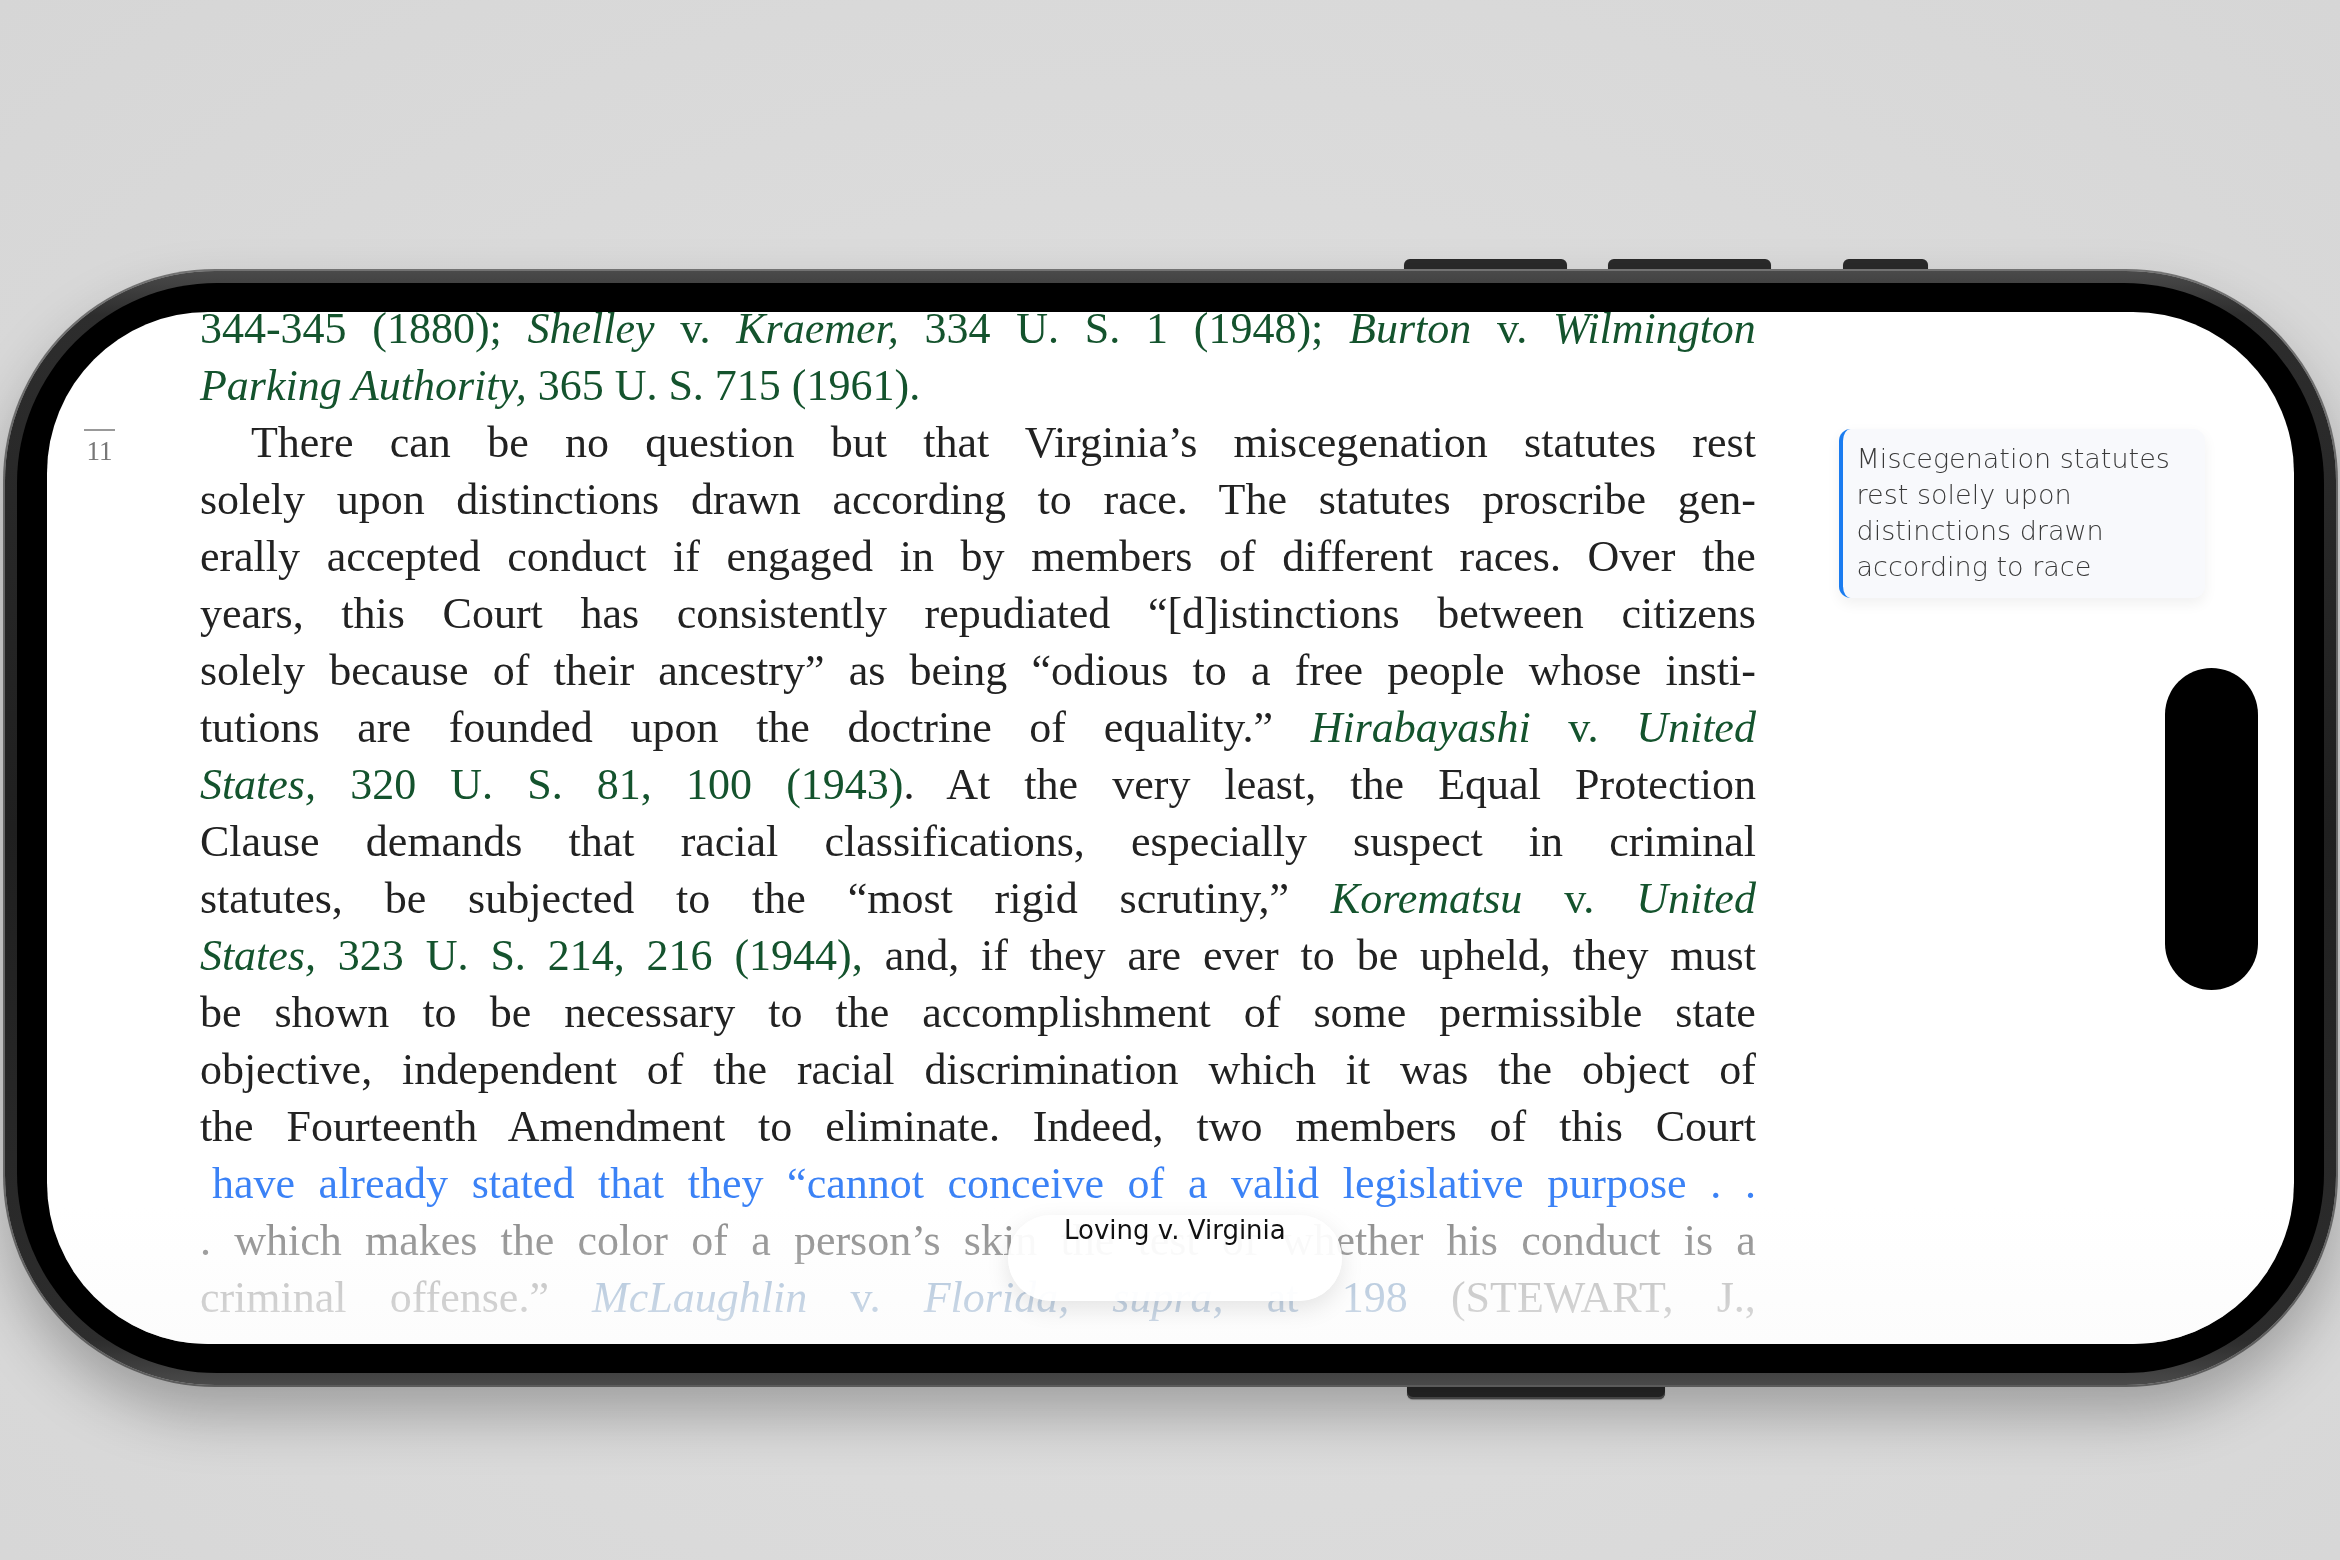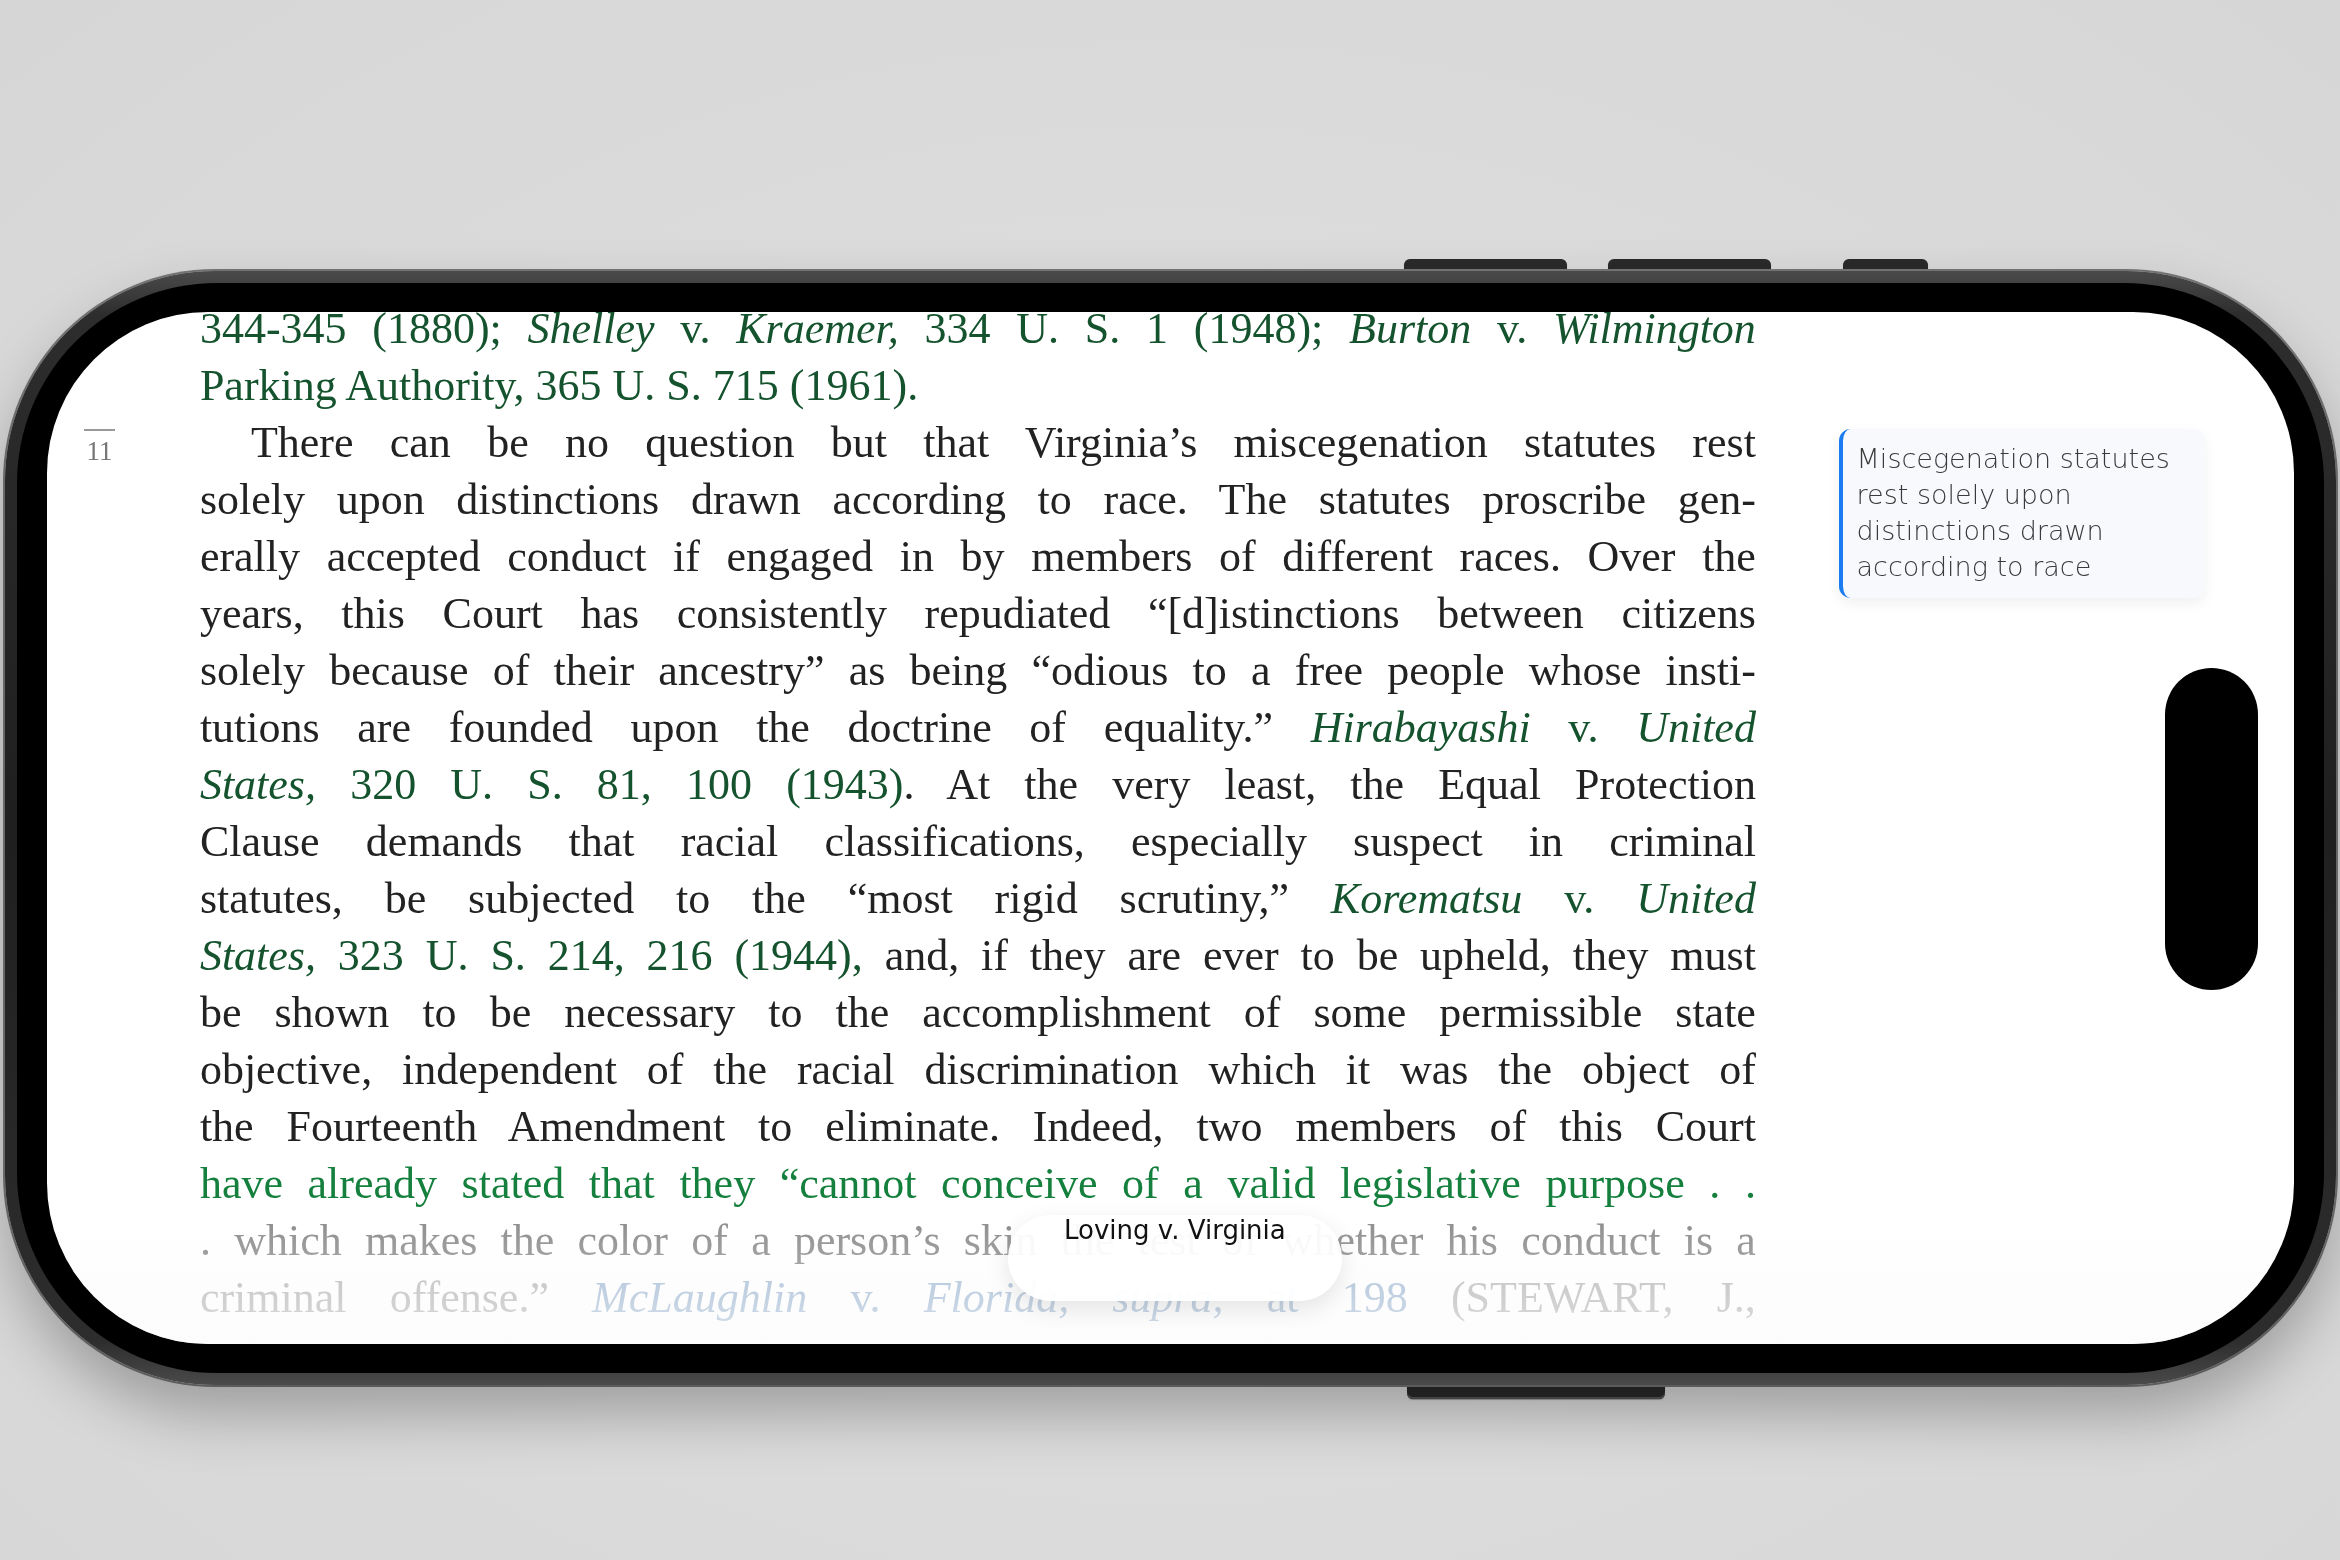--- a/index.html
+++ b/index.html
@@ -28,21 +28,21 @@
   }
   .doc {
     position:absolute; left:153px; top:0; width:1556px;
     font-size:44px; line-height:57px; color:#222;
     text-align:justify;
   }
   .line { display:block; height:57px; white-space:nowrap; text-align-last:justify; text-align:justify; }
   .line.last { text-align-last:left; }
   .cite { color:#14532d; }
   .indent { padding-left:51px; }
-  .fade1 { color:#15803d; }
+  .fade1 { color:#3b82f6;margin-left:12px; }
   .fade2 { color:#888; }
   .fade3 { color:#b3b3b3; }
   .fade3 .cite { color:#9fb8d3; }
   .pageno {
     position:absolute; left:37px; top:117px; width:31px;
     font-size:27px; color:#777; text-align:center;
     border-top:2px solid #999; padding-top:5px;
     font-family: "Liberation Serif", serif;
   }
   .note {
@@ -80,21 +80,21 @@
 <div class="side-btn" style="left:1608px; top:259px; width:163px; height:17.6px;"></div>
 <div class="side-btn" style="left:1843px; top:259px; width:85px; height:17.6px;"></div>
 <div class="side-btn" style="left:1407px; top:1381px; width:258px; height:17.6px;"></div>
 
 <div class="phone">
   <div class="bezel"></div>
   <div class="screen">
 
     <div class="doc" id="doc" style="top: -11.7px;">
         <span class="line"><span class="cite">344-345 (1880); </span><span class="cite" style="font-style: italic;">Shelley</span><span class="cite"> v. </span><span class="cite" style="font-style: italic;">Kraemer,</span><span class="cite"> 334 U. S. 1 (1948); </span><span class="cite" style="font-style: italic;">Burton</span><span class="cite"> v. </span><span class="cite" style="font-style: italic;">Wilmington</span></span>
-        <span class="line last"><span class="cite" style="">Parking Authority,</span><span class="cite"> 365 U. S. 715 (1961).</span></span>
+        <span class="line last"><span class="cite" style="font-style: italic;">Parking Authority,</span><span class="cite"> 365 U. S. 715 (1961).</span></span>
         <span class="line indent"><span>There can be no question but that Virginia’s miscegenation statutes rest</span></span>
         <span class="line"><span>solely upon distinctions drawn according to race. The statutes proscribe gen-</span></span>
         <span class="line"><span>erally accepted conduct if engaged in by members of different races. Over the</span></span>
         <span class="line"><span>years, this Court has consistently repudiated “[d]istinctions between citizens</span></span>
         <span class="line"><span>solely because of their ancestry” as being “odious to a free people whose insti-</span></span>
         <span class="line"><span>tutions are founded upon the doctrine of equality.” </span><span class="cite" style="font-style: italic;">Hirabayashi</span><span class="cite"> v. </span><span class="cite" style="font-style: italic;">United</span></span>
         <span class="line"><span class="cite" style="font-style: italic;">States,</span><span class="cite"> 320 U. S. 81, 100 (1943)</span><span>. At the very least, the Equal Protection</span></span>
         <span class="line"><span>Clause demands that racial classifications, especially suspect in criminal</span></span>
         <span class="line"><span>statutes, be subjected to the “most rigid scrutiny,” </span><span class="cite" style="font-style: italic; margin-top: 40px;">Korematsu</span><span class="cite"> v. </span><span class="cite" style="font-style: italic;">United</span></span>
         <span class="line"><span class="cite" style="font-style: italic;">States,</span><span class="cite"> 323 U. S. 214, 216 (1944),</span><span> and, if they are ever to be upheld, they must</span></span>

